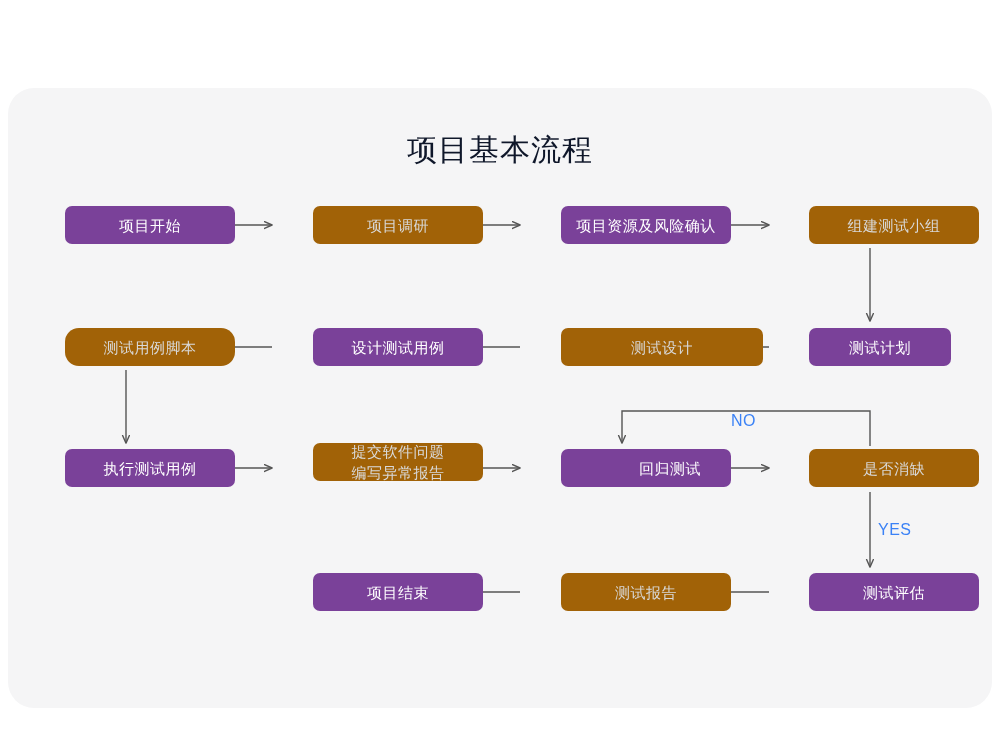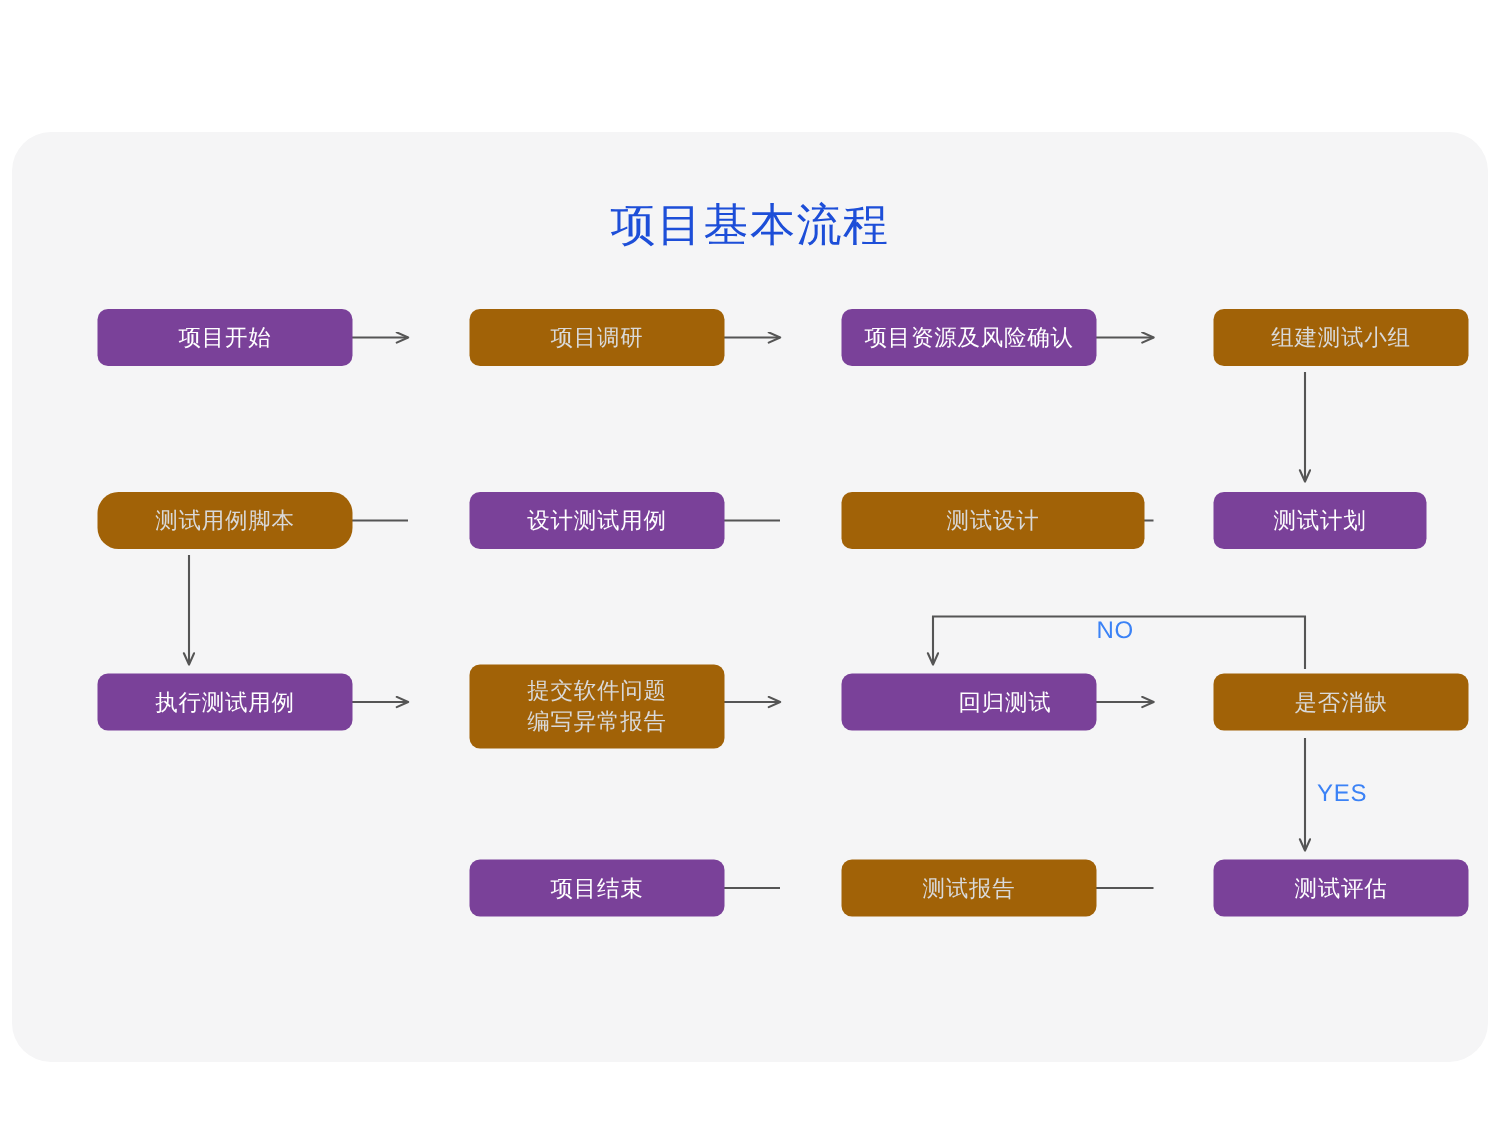--- a/index.html
+++ b/index.html
@@ -28,21 +28,21 @@
     background: #f5f5f6;
     border-radius: 26px;
   }
   #chart-title {
     position: absolute;
     left: 0;
     top: 130px;
     width: 1000px;
     text-align: center;
     font-size: 30px;
-    color: #1d4ed8;
+    color: #0f172a;
     letter-spacing: 1px;
     font-weight: 400;
   }
   .node {
     position: absolute;
     box-sizing: border-box;
     border-radius: 7px;
     display: flex;
     align-items: center;
     justify-content: center;
@@ -126,21 +126,21 @@
   <div class="node gray" style="left:289px; top:206px; width:170px; height:38px;">项目调研</div>
   <div class="node purple" style="left:537px; top:206px; width:170px; height:38px;">项目资源及风险确认</div>
   <div class="node gray" style="left:785px; top:206px; width:170px; height:38px;">组建测试小组</div>
 
   <div class="node gray" style="left:41px;  top:328px; width:170px; height:38px;border-radius:14px;">测试用例脚本</div>
   <div class="node purple" style="left:289px; top:328px; width:170px; height:38px;">设计测试用例</div>
   <div class="node gray" style="left:537px; top:328px; width:202px; height:38px;">测试设计</div>
   <div class="node purple" style="left:785px; top:328px; width:142px; height:38px;">测试计划</div>
 
   <div class="node purple" style="left:41px;  top:449px; width:170px; height:38px;">执行测试用例</div>
-  <div class="node gray" style="left:289px; top:443px; width:170px; height:56px;">提交软件问题
+  <div class="node gray" style="left:289px; top:443px; width:170px; height:38px;">提交软件问题
 编写异常报告</div>
   <div class="node purple" style="left:537px; top:449px; width:170px; height:38px;padding-left:48px;">回归测试</div>
   <div class="node gray" style="left:785px; top:449px; width:170px; height:38px;">是否消缺</div>
 
   <div class="node purple" style="left:289px; top:573px; width:170px; height:38px;">项目结束</div>
   <div class="node gray" style="left:537px; top:573px; width:170px; height:38px;">测试报告</div>
   <div class="node purple" style="left:785px; top:573px; width:170px; height:38px;">测试评估</div>
 
 </div>
 

